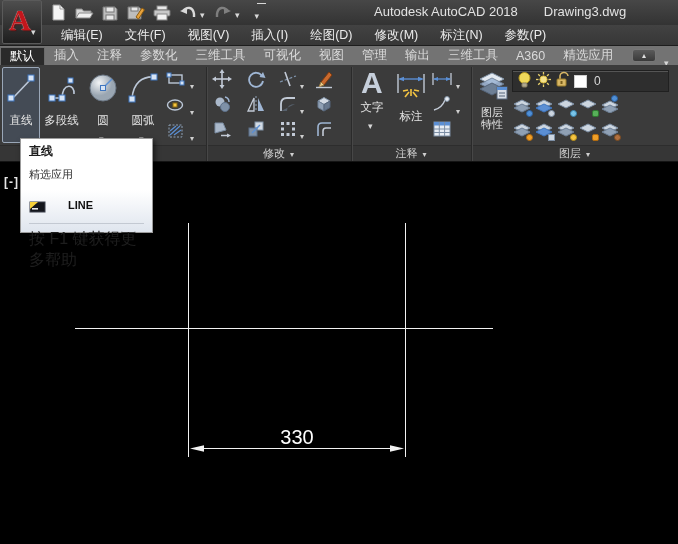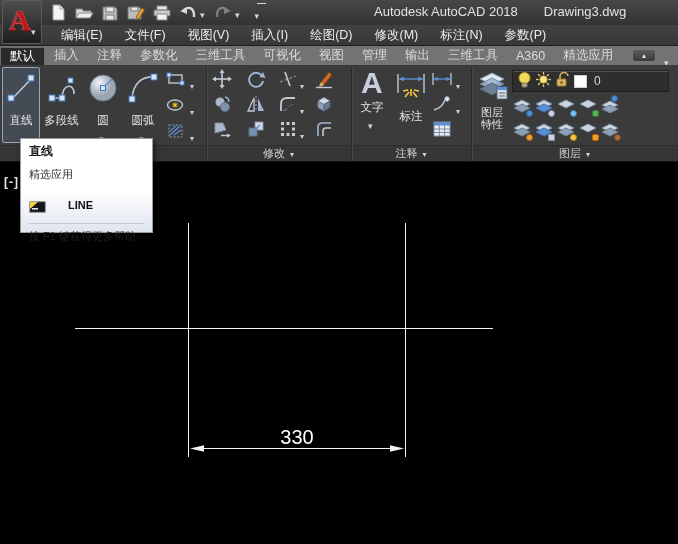--- a/index.html
+++ b/index.html
@@ -78,21 +78,21 @@
   .vplabel { position:absolute; left:4px; top:175px; z-index:3; color:#e6e6e6; font-size:12px; font-weight:bold; letter-spacing:1px; }
   
   .tooltip { position:absolute; left:20px; top:138px; width:133px; height:95px; z-index:20;
     background:linear-gradient(#ffffff 55%, #dfe5ee); border:1px solid #9b9b9b;
     box-shadow:2px 3px 5px rgba(0,0,0,.55); padding:4px 8px 0 8px; }
   .tt-title { font-size:12px; font-weight:bold; color:#1e1e1e; }
   .tt-desc { font-size:11px; color:#2c2c2c; margin-top:7px; }
   .tt-cmdrow { display:flex; gap:22px; margin-top:17px; }
   .tt-cmd { font-size:11px; font-weight:bold; color:#111; }
   .tt-sep { border-top:1px solid #c3c9d2; margin-top:6px; }
-  .tt-help { font-size:11px; color:#1e1e1e; margin-top:5px; }
+  .tt-help { font-size:16px; color:#1e1e1e; margin-top:5px; }
   
   .canvas-svg { position:absolute; left:0; top:0; z-index:1; }
 </style>
 </head>
 <body>
 
 <div class="screen">
 
   <svg class="canvas-svg" width="678" height="544">
     <g stroke="#f2f2f2" stroke-width="1" shape-rendering="crispEdges">

